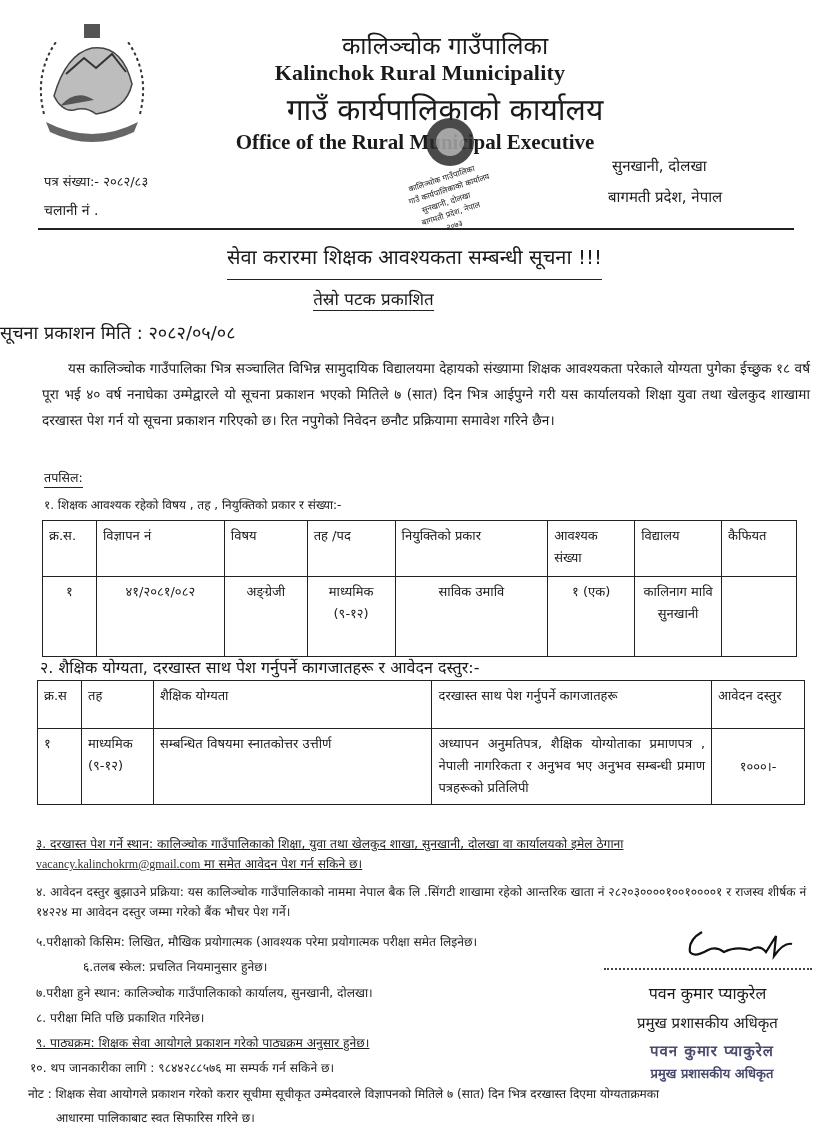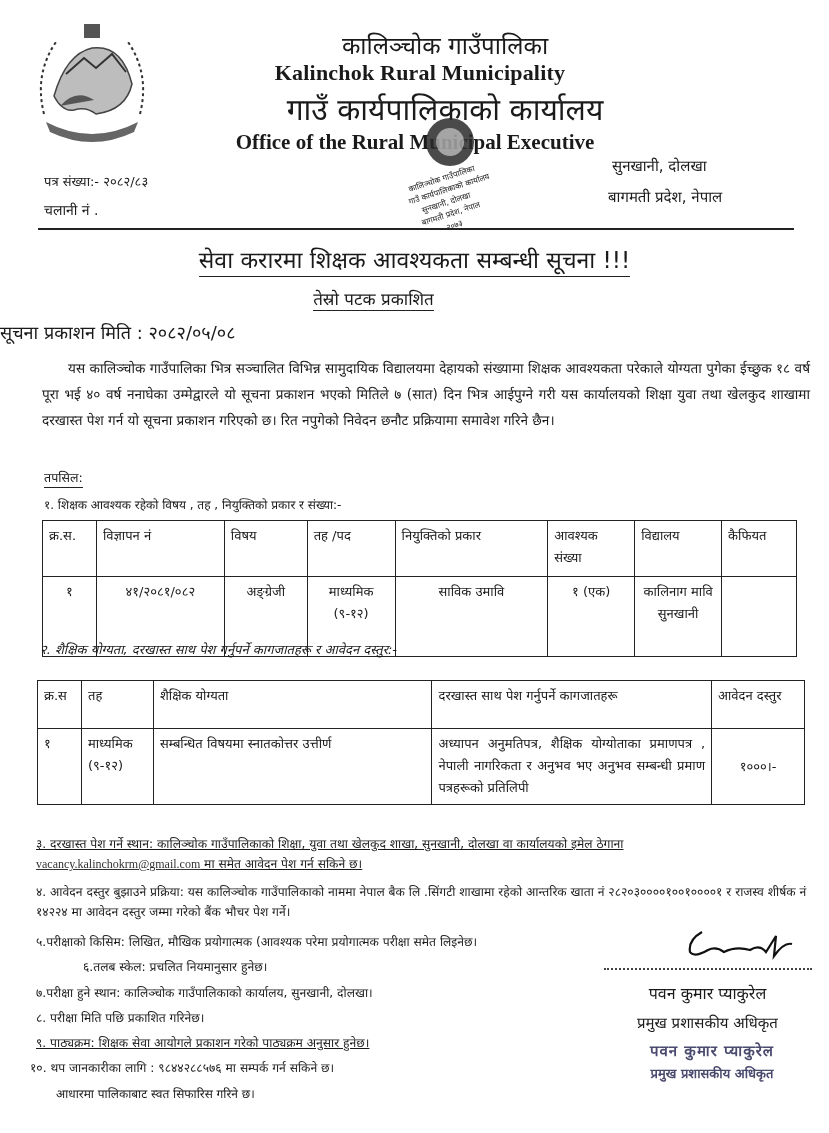--- a/index.html
+++ b/index.html
@@ -20,38 +20,38 @@
   .addr1 { left: 612px; top: 155px; font-size: 15px; }
   .addr2 { left: 608px; top: 186px; font-size: 15px; }
   .ref1 { left: 44px; top: 172px; font-size: 13px; }
   .ref2 { left: 44px; top: 200px; font-size: 14px; }
 
   .hrule { left: 38px; top: 228px; width: 756px; height: 2px; background: #222; }
 
   .stamp { left: 400px; top: 112px; width: 110px; height: 140px; }
 
   .title { left: 0; top: 243px; width: 829px; text-align: center; }
-  .title span { font-size: 23px; border-bottom: 1.5px solid #222; padding-bottom: 3px; }
+  .title span { font-size: 20px; border-bottom: 1.5px solid #222; padding-bottom: 10px; }
   .subtitle { left: 0; top: 287px; width: 747px; text-align: center; }
   .subtitle span { font-size: 17px; border-bottom: 1.5px solid #222; padding-bottom: 1px; }
   .date { left: 0; top: 320px; width: 829px; font-size: 18px; }
 
   .para { left: 42px; top: 355px; width: 768px; font-size: 13.6px; line-height: 26px; text-align: justify; text-indent: 26px; font-weight: 500; }
 
   .tapasil { left: 44px; top: 469px; font-size: 12.5px; border-bottom: 1.3px solid #222; padding-bottom: 1px; }
   .sec1 { left: 44px; top: 496px; font-size: 12px; }
 
   table.t { position: absolute; border-collapse: collapse; font-size: 13px; }
   table.t td { border: 1.4px solid #222; vertical-align: top; padding: 4px 6px; line-height: 22px; }
   .t1 { left: 42px; top: 520px; width: 755px; }
   .t1 .hdr td { height: 56px; }
   .t1 .row td { height: 80px; }
   .c { text-align: center; }
 
-  .sec2 { left: 40px; top: 640px; font-size: 13px; font-style: italic; }
+  .sec2 { left: 40px; top: 656px; font-size: 16px; }
   .t2 { left: 37px; top: 680px; width: 768px; font-size: 12px; }
   .t2 .hdr td { height: 48px; }
   .t2 .row td { height: 76px; }
   .t2 .fee { vertical-align: middle !important; text-align: center; }
   .t2 .docs { text-align: justify; }
 
   .item { font-size: 12.2px; line-height: 20px; }
   .i3 { left: 36px; top: 834px; width: 778px; text-decoration: underline; }
   .i4 { left: 36px; top: 882px; width: 778px; }
   .email { color: #333; text-decoration: underline; font-family: "Liberation Serif", serif; font-size: 12px; }
@@ -191,20 +191,21 @@
   <a class="email">vacancy.kalinchokrm@gmail.com</a><span> मा समेत आवेदन पेश गर्न सकिने छ।</span>
 </div>
 <div class="abs item i4">४. आवेदन दस्तुर बुझाउने प्रक्रिया: यस कालिञ्चोक गाउँपालिकाको नाममा नेपाल बैक लि .सिंगटी शाखामा रहेको आन्तरिक खाता नं २८२०३००००१००१००००१ र राजस्व शीर्षक नं १४२२४ मा आवेदन दस्तुर जम्मा गरेको बैंक भौचर पेश गर्ने।</div>
 <div class="abs item i5">५.परीक्षाको किसिम: लिखित, मौखिक प्रयोगात्मक (आवश्यक परेमा प्रयोगात्मक परीक्षा समेत लिइनेछ।</div>
 <div class="abs item i6">६.तलब स्केल: प्रचलित नियमानुसार हुनेछ।</div>
 <div class="abs item i7">७.परीक्षा हुने स्थान: कालिञ्चोक गाउँपालिकाको कार्यालय, सुनखानी, दोलखा।</div>
 <div class="abs item i8">८. परीक्षा मिति पछि प्रकाशित गरिनेछ।</div>
 <div class="abs item i9">९. पाठ्यक्रम: शिक्षक सेवा आयोगले प्रकाशन गरेको पाठ्यक्रम अनुसार हुनेछ।</div>
 <div class="abs item i10">१०. थप जानकारीका लागि : ९८४४२८८५७६ मा सम्पर्क गर्न सकिने छ।</div>
 <div class="abs note">
+  <span>नोट : शिक्षक सेवा आयोगले प्रकाशन गरेको करार सूचीमा सूचीकृत उम्मेदवारले विज्ञापनको मितिले ७ (सात) दिन भित्र दरखास्त दिएमा योग्यताक्रमका</span>
   <span class="cont">आधारमा पालिकाबाट स्वत सिफारिस गरिने छ।</span>
 </div>
 
 <div class="abs sig">
   <svg viewBox="0 0 130 40" width="130" height="40">
     <path d="M22 10 Q8 18 10 30 Q14 36 28 28 Q36 24 44 30 Q56 24 70 28 Q80 22 86 30 L96 14 L94 34 Q104 20 112 22" fill="none" stroke="#111" stroke-width="2.2"></path>
   </svg>
 </div>
 <div class="abs dots"></div>
 <div class="abs signame">पवन कुमार प्याकुरेल</div>

